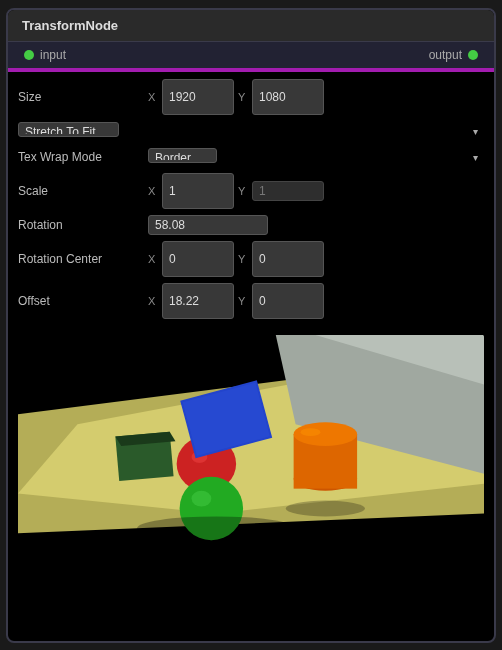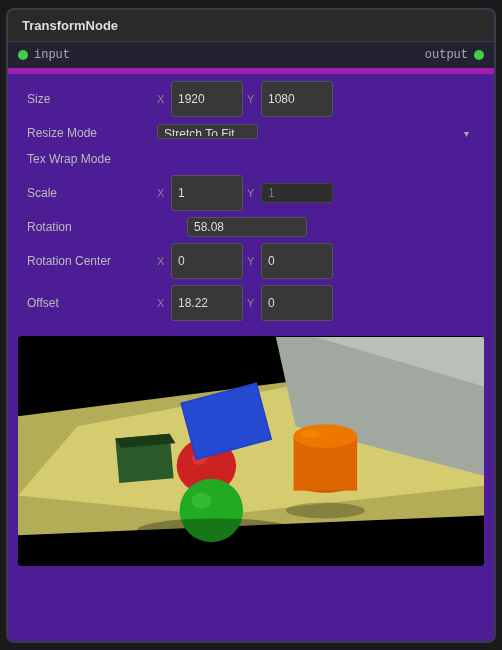--- a/index.html
+++ b/index.html
@@ -9,42 +9,41 @@
       background: #1a1a1a;
       display: flex;
       align-items: center;
       justify-content: center;
       font-family: 'Segoe UI', Arial, sans-serif;
       font-size: 12px;
     }
     .node-container {
       width: 490px;
       height: 635px;
-      background: #4c1d95;
+      background: #000000;
       border: 2px solid #3a3a4a;
       border-radius: 8px;
       overflow: hidden;
       color: #cccccc;
     }
     .node-title {
       background: #2a2a2a;
       padding: 8px 14px;
       font-size: 13px;
       font-weight: bold;
       color: #dddddd;
       border-bottom: 1px solid #3a3a4a;
     }
     .io-row {
       display: flex;
       justify-content: space-between;
       align-items: center;
-      padding: 6px 10px;
+      padding: 6px 16px;
       background: #222233;
-      border-bottom: 6px solid #a21caf;
-      font-family: Liberation Mono, monospace;
+      border-bottom: 4px solid #a21caf;
     }
     .io-port {
       display: flex;
       align-items: center;
       gap: 6px;
     }
     .port-dot {
       width: 10px;
       height: 10px;
       background: #44cc44;
@@ -54,21 +53,21 @@
     .port-label {
       color: #aaaaaa;
       font-size: 12px;
     }
     .properties {
       padding: 4px 0;
     }
     .prop-row {
       display: flex;
       align-items: center;
-      padding: 3px 19px;
+      padding: 3px 10px;
       min-height: 26px;
     }
     .prop-label {
       width: 130px;
       min-width: 130px;
       color: #bbbbbb;
       font-size: 12px;
     }
     .prop-value {
       flex: 1;
@@ -155,21 +154,20 @@
     }
     .single-input {
       background: #383838;
       border: 1px solid #555555;
       border-radius: 3px;
       color: #dddddd;
       font-size: 12px;
       padding: 2px 6px;
       width: 120px;
       height: 20px;
-      margin-left: 30px;
     }
     .preview-area {
       margin: 8px 10px;
       border-radius: 4px;
       overflow: hidden;
       height: 230px;
       background: #000;
       position: relative;
     }
     
@@ -202,32 +200,39 @@
       <div class="prop-label">Size</div>
       <div class="prop-value xy-group">
         <span class="axis-label">X</span>
         <input class="num-input" type="text" value="1920" style="">
         <span class="axis-label">Y</span>
         <input class="num-input" type="text" value="1080" style="">
       </div>
     </div>
 
     <div class="prop-row">
-      <div class="prop-label">Resize Mode</div>
       <div class="dropdown-wrapper">
         <select class="dropdown">
           <option>Stretch To Fit</option>
           <option>Keep Aspect</option>
           <option>Crop</option>
         </select>
       </div>
     </div>
 
     <div class="prop-row">
       <div class="prop-label">Tex Wrap Mode</div>
+      <div class="dropdown-wrapper">
+        <select class="dropdown">
+          <option>Border</option>
+          <option>Clamp</option>
+          <option>Repeat</option>
+          <option>Mirror</option>
+        </select>
+      </div>
     </div>
 
 
 
     <div class="prop-row">
       <div class="prop-label">Scale</div>
       <div class="prop-value xy-group">
         <span class="axis-label">X</span>
         <input class="num-input" type="text" value="1" style="">
         <span class="axis-label">Y</span>

